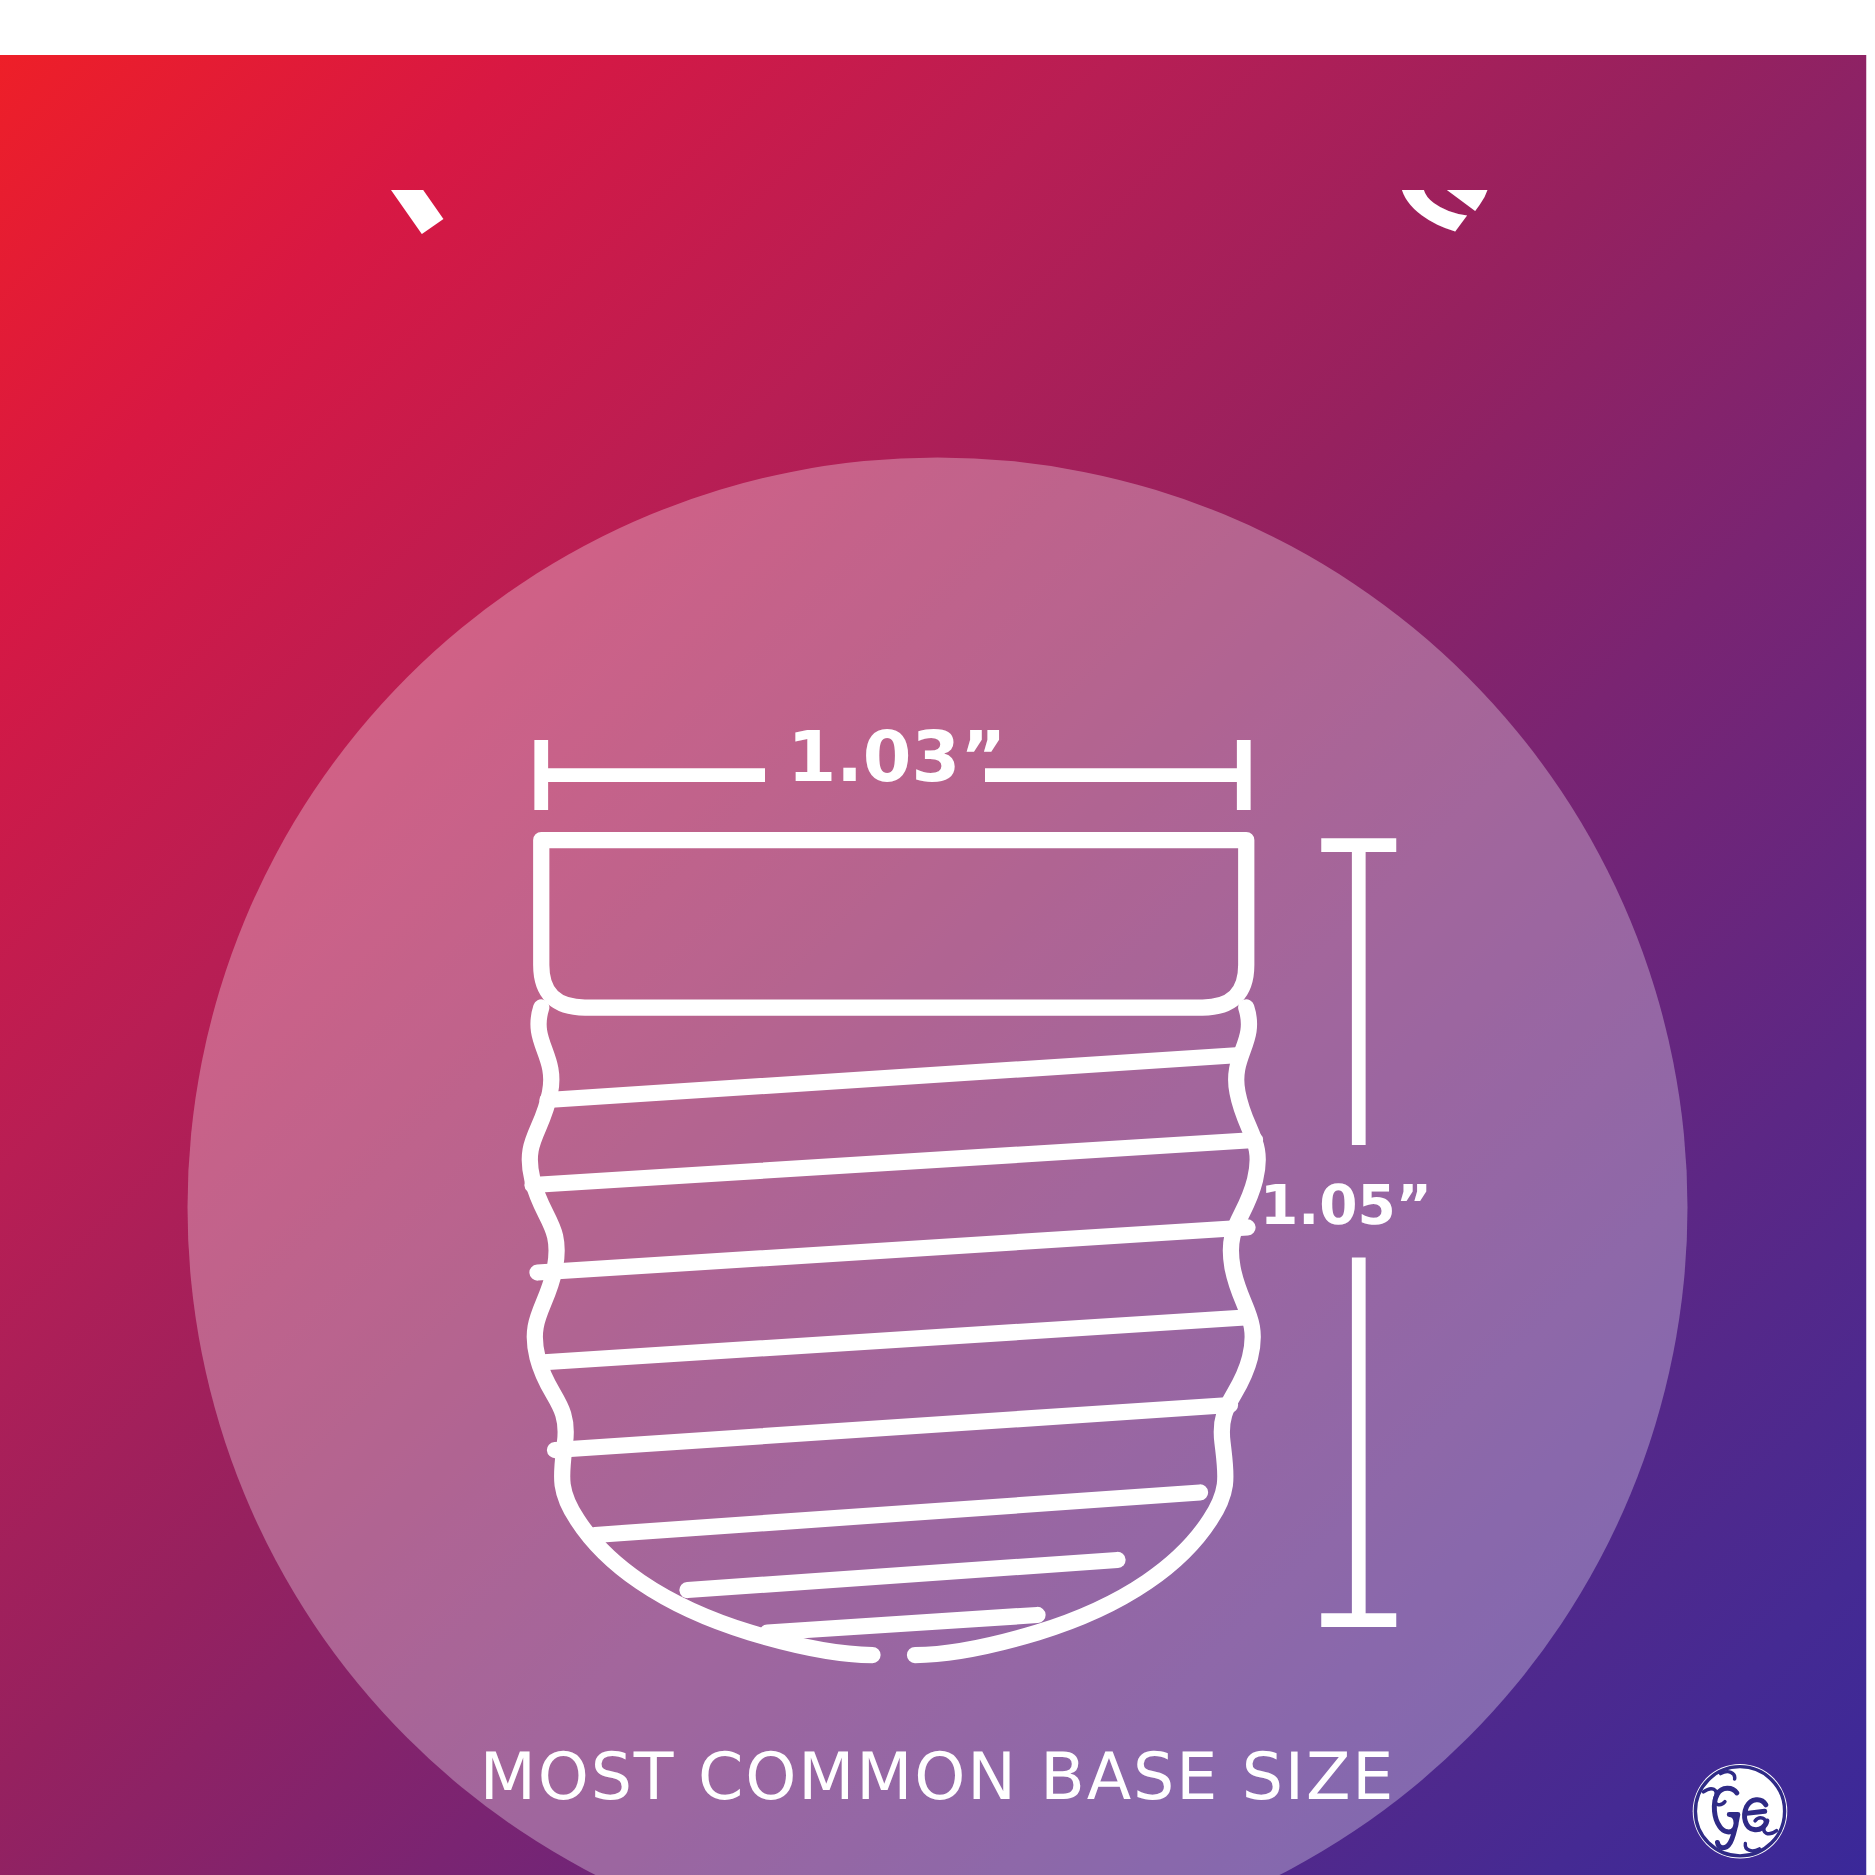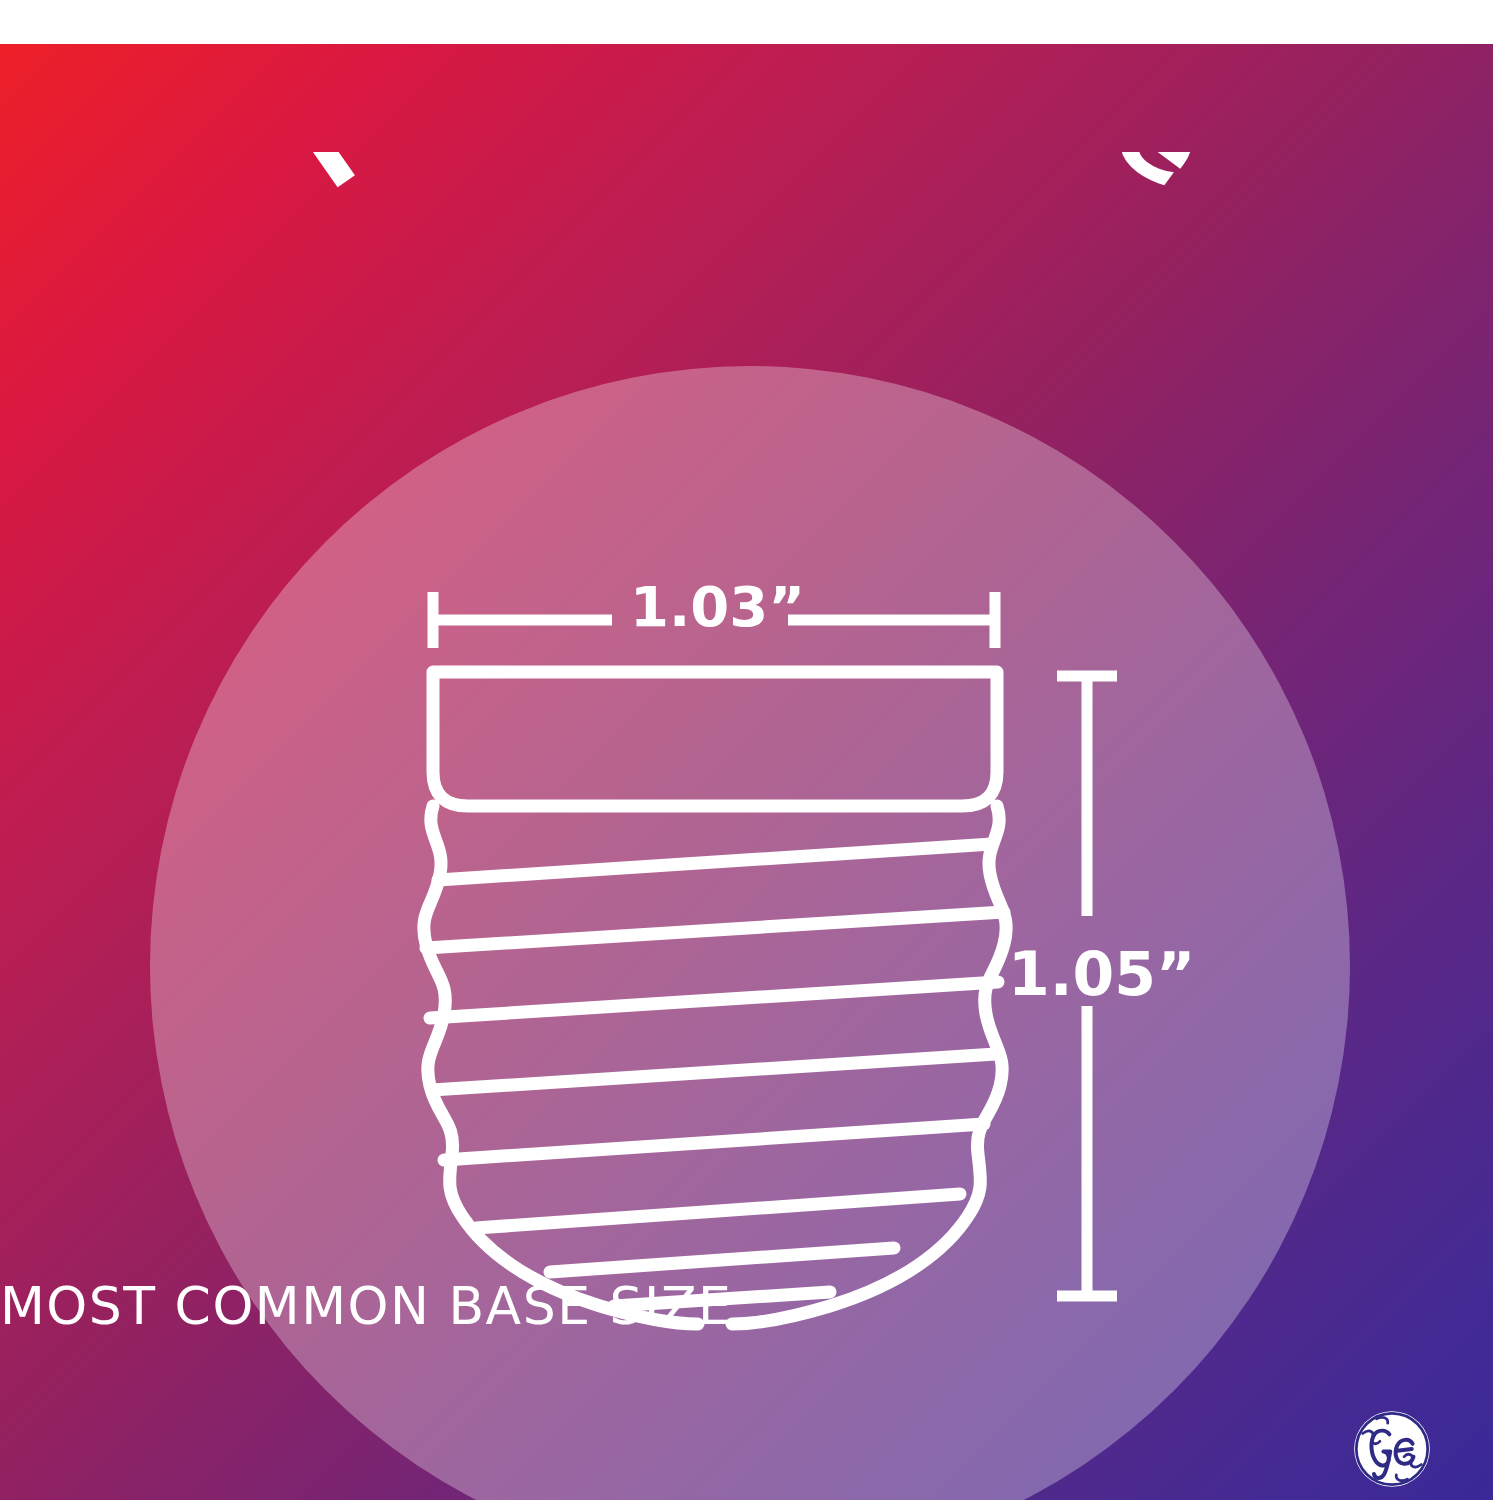--- a/index.html
+++ b/index.html
@@ -67,29 +67,29 @@
     font-family:"DejaVu Sans", sans-serif;
     font-weight:600;
     white-space:nowrap;
   }
   #width-label {
     left:630px; top:530px;
     font-size:56px;
   }
   #height-label {
     left:1008px; top:895px;
-    font-size:60px;
+    font-size:44px;
   }
 
   
   .caption {
     position:absolute;
-    left:0; top:1232px;
+    left:0; top:1348px;
     width:1500px;
-    text-align:left;
+    text-align:center;
     color:#ffffff;
     font-family:"DejaVu Sans", sans-serif;
     font-size:52px;
     font-weight:500;
     letter-spacing:1.5px;
   }
 
   
   .ge-logo {
     position:absolute;

